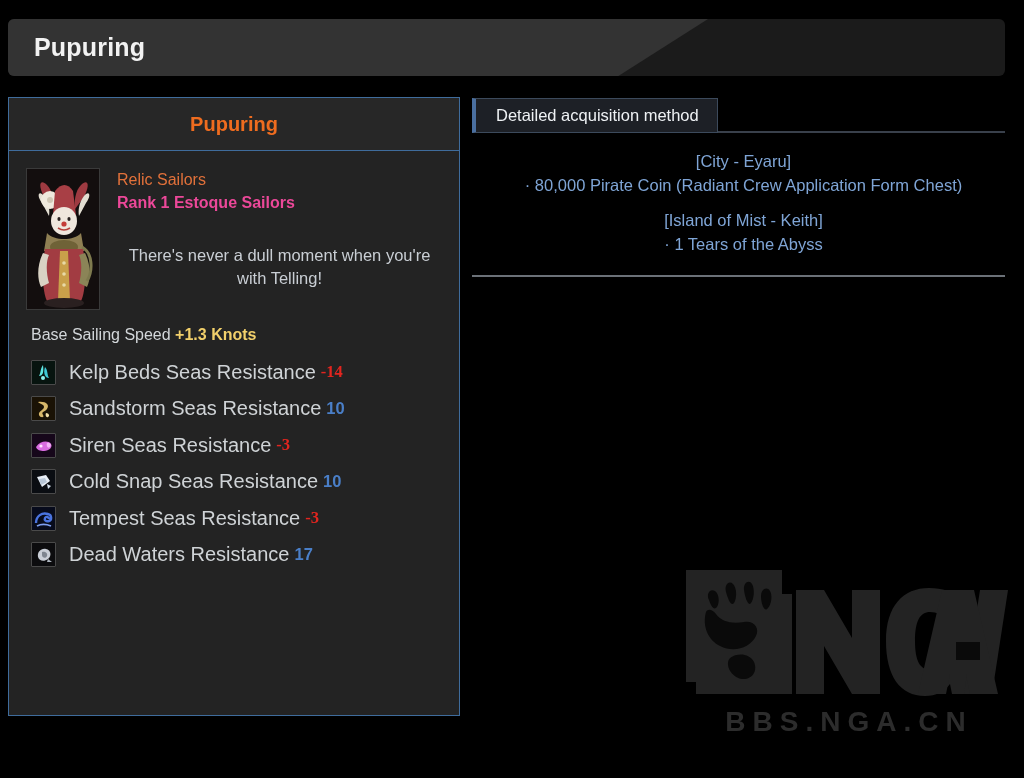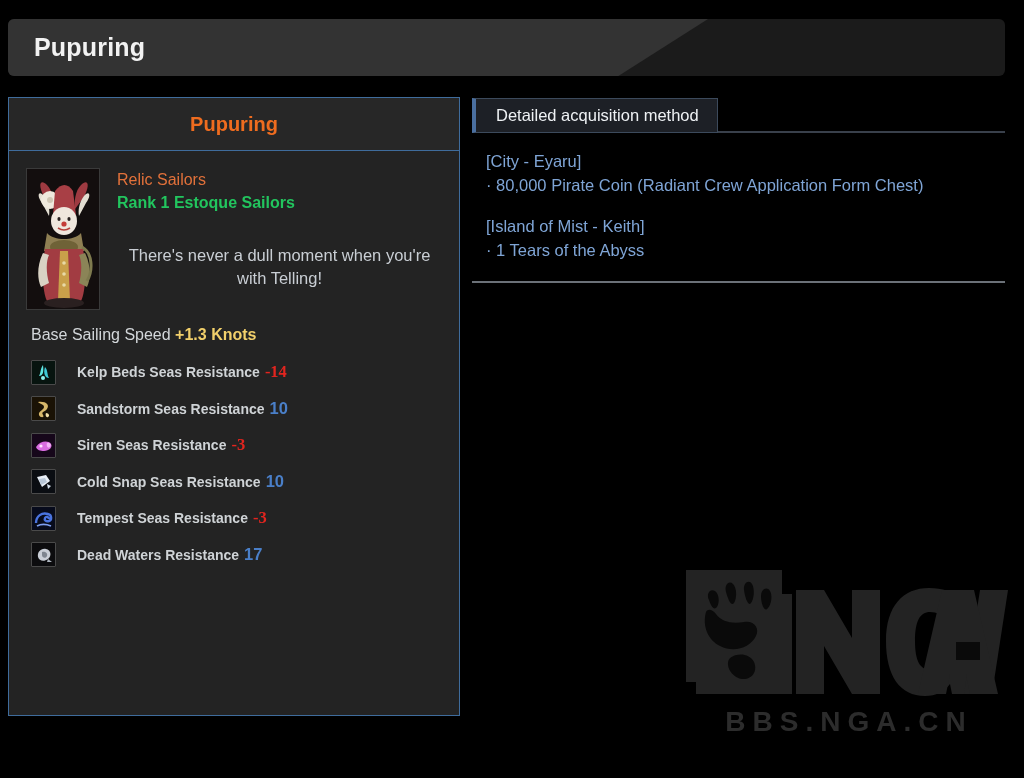--- a/index.html
+++ b/index.html
@@ -52,21 +52,21 @@
     display:flex; padding:17px 17px 0 17px;
   }
   .portrait {
     width:74px; height:142px; flex:0 0 74px;
     border:1px solid #3a3a3a;
     background:#120d0d;
     position:relative; overflow:hidden;
   }
   .char-info { flex:1 1 auto; padding-left:17px; }
   .faction { color:#e2713a; font-size:16px; line-height:1.45; }
-  .rank { color:#22c55e; font-size:16px; font-weight:bold; line-height:1.45; }
+  .rank { color:#ec4899; font-size:16px; font-weight:bold; line-height:1.45; }
   .flavor {
     margin-top:30px; color:#c9ced4; font-size:16.5px;
     text-align:center; line-height:1.38; padding:0 4px;
   }
 
   .desc {
     padding:14px 22px 0 22px;
     color:#d3d7da; font-size:15.5px; line-height:1.56;
   }
   .speed-row {
@@ -80,47 +80,47 @@
     height:36.5px;
   }
   .res-icon {
     width:25px; height:25px; flex:0 0 25px;
     border:1px solid #4a4a4a;
     background:#0c0c0c;
     position:relative; overflow:hidden;
     border-radius:1px;
   }
   .res-label {
-    margin-left:21px; font-size:14px; color:#cfd3d6;font-weight:bold;
+    margin-left:13px; font-size:20px; color:#cfd3d6;
   }
   .res-val { font-size:16.5px; font-weight:bold; margin-left:5px; }
   .val-neg { color:#e2251f;font-family:Liberation Serif, serif; }
   .val-pos { color:#4a7fc8; }
 
   
-  .right-panel { position:absolute; left:472px; top:98px; width:533px; }
+  .right-panel { position:absolute; left:472px; top:98px; width:533px;text-align:center; }
   .tab-strip { position:relative; height:35px; }
   .tab {
     position:absolute; left:0; top:0;
     height:35px; padding:0 18px 0 20px;
     display:flex; align-items:center;
     background:#1d2026;
     border:1px solid #3c4a5c;
     border-left:4px solid #4a6fa0;
     color:#eef1f4; font-size:16.5px;
   }
   .tab-underline {
     position:absolute; left:0; bottom:0; width:533px; height:2px;
     background:#39404b;
   }
   .acq-body {
     padding:16px 4px 0 14px;
     color:#7fa5d6; font-size:16.5px; line-height:1.48;
   }
-  .acq-group { margin-bottom:16px; }
+  .acq-group { margin-bottom:10px; }
   .acq-group:last-child { margin-bottom:0; }
   .acq-loc { }
   .acq-item { }
   .acq-divider {
     margin-top:18px; margin-left:0; width:533px; height:2px;
     background:#6b7178;
   }
 
   
   .watermark {

